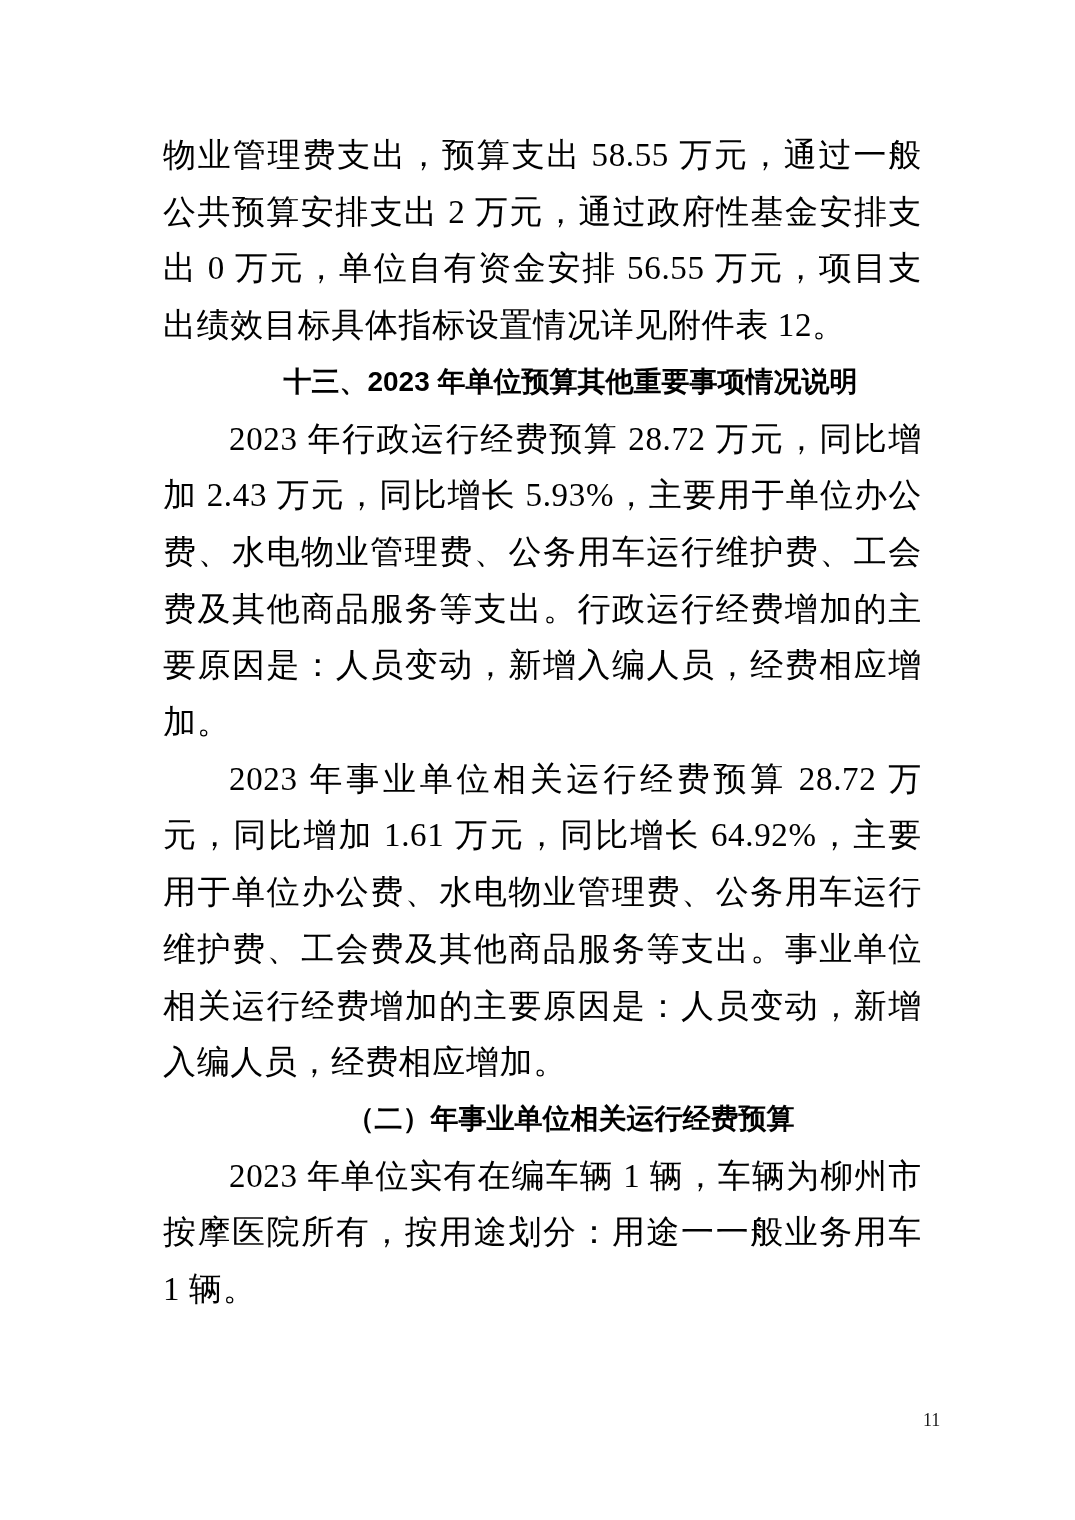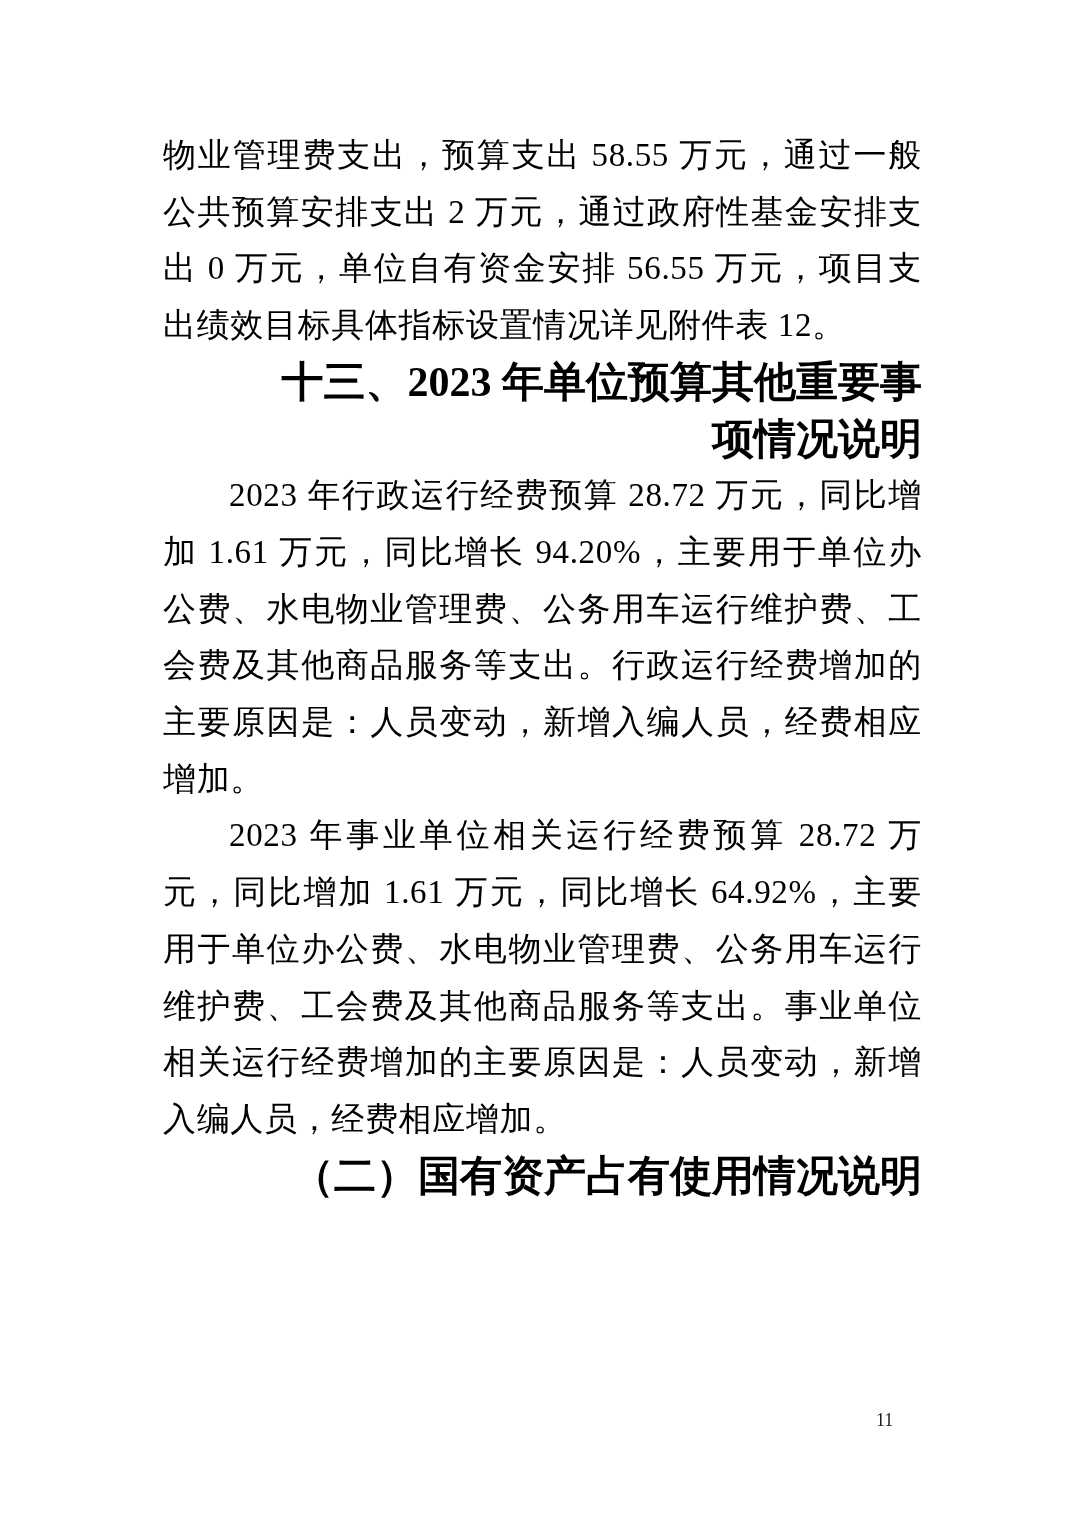--- a/index.html
+++ b/index.html
@@ -31,50 +31,51 @@
     text-align: justify;
     text-justify: inter-ideograph;
     font-family: "Liberation Serif", serif;
     color: #000000;
   }
   .para.indent {
     text-indent: 2em;
   }
   .heading {
     margin: 0;
-    font-size: 42px;
+    font-size: 28px;
     line-height: 56.7px;
     font-weight: 700;
     text-indent: 2em;
-    text-align: right;
-    font-family: Liberation Serif, serif;
+    text-align: center;
+    font-family: Liberation Sans, sans-serif;
     color: #000000;
   }
   .page-number {
     position: absolute;
     top: 1408px;
-    left: 876px;
+    left: 923px;
     font-size: 18px;
     line-height: 24px;
     font-family: "Liberation Serif", serif;
     color: #1a1a1a;
   }
 </style>
 </head>
 <body>
 
 <div class="sheet">
   <div class="content">
     <p class="para">物业管理费支出，预算支出 58.55 万元，通过一般公共预算安排支出 2 万元，通过政府性基金安排支出 0 万元，单位自有资金安排 56.55 万元，项目支出绩效目标具体指标设置情况详见附件表 12。</p>
 
     <p class="heading">十三、2023 年单位预算其他重要事项情况说明</p>
 
 
-    <p class="para indent">2023 年行政运行经费预算 28.72 万元，同比增加 1.61 万元，同比增长 94.20%，主要用于单位办公费、水电物业管理费、公务用车运行维护费、工会费及其他商品服务等支出。行政运行经费增加的主要原因是：人员变动，新增入编人员，经费相应增加。</p>
+    <p class="para indent">2023 年行政运行经费预算 28.72 万元，同比增加 2.43 万元，同比增长 5.93%，主要用于单位办公费、水电物业管理费、公务用车运行维护费、工会费及其他商品服务等支出。行政运行经费增加的主要原因是：人员变动，新增入编人员，经费相应增加。</p>
 
     <p class="para indent">2023 年事业单位相关运行经费预算 28.72 万元，同比增加 1.61 万元，同比增长 64.92%，主要用于单位办公费、水电物业管理费、公务用车运行维护费、工会费及其他商品服务等支出。事业单位相关运行经费增加的主要原因是：人员变动，新增入编人员，经费相应增加。</p>
 
-    <p class="heading">（二）国有资产占有使用情况说明</p>
+    <p class="heading">（二）年事业单位相关运行经费预算</p>
 
+    <p class="para indent">2023 年单位实有在编车辆 1 辆，车辆为柳州市按摩医院所有，按用途划分：用途一一般业务用车 1 辆。</p>
   </div>
 
   <div class="page-number">11</div>
 </div>
 
 </body></html>

